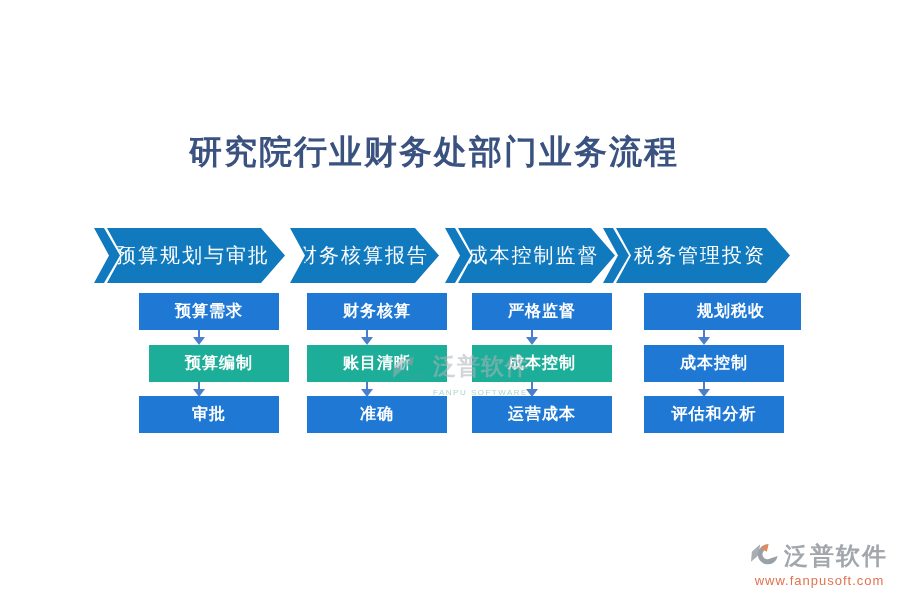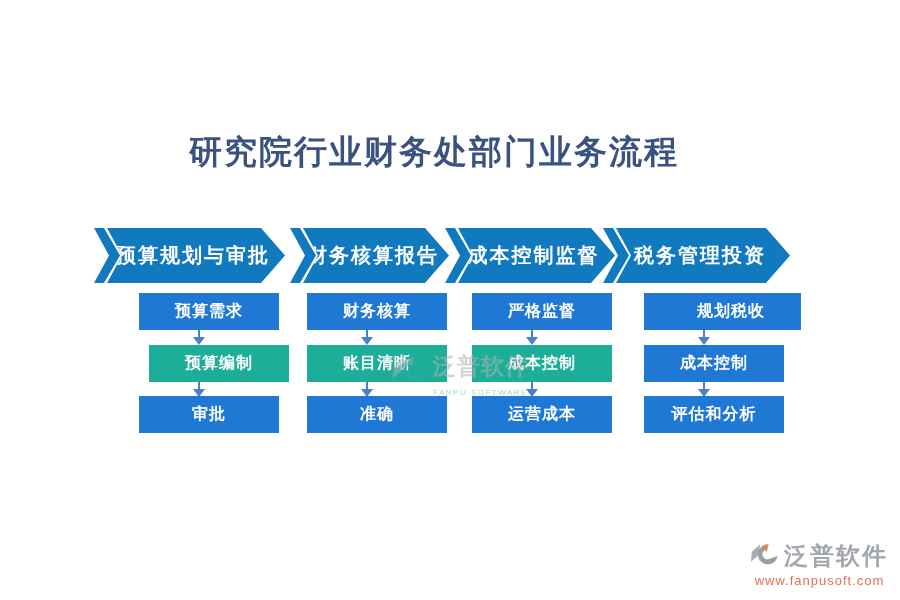--- a/index.html
+++ b/index.html
@@ -17,21 +17,21 @@
     white-space:nowrap;
   }
   
   .banner-body{
     position:absolute;top:228px;height:55px;
     background:var(--banner-blue,#117ABE);
     clip-path:polygon(0 0, calc(100% - 24px) 0, 100% 50%, calc(100% - 24px) 100%, 0 100%, 15px 50%);
     display:flex;align-items:center;justify-content:center;
   }
   .banner-label{
-    color:#ffffff;font-size:20px;font-weight:bold;letter-spacing:2px;
+    color:#ffffff;font-size:20px;font-weight:normal;letter-spacing:2px;
     padding-left:10px;padding-right:16px;white-space:nowrap;
   }
   .banner-sliver{
     position:absolute;top:228px;height:55px;width:26px;
     background:var(--banner-blue,#117ABE);
     clip-path:polygon(0 0, 10px 0, 26px 50%, 10px 100%, 0 100%, 15px 50%);
   }
   
   .step-box{
     position:absolute;width:140px;height:37px;
@@ -90,21 +90,21 @@
       <span>预算编制</span>
     </div>
     <div class="down-arrow" style="left: 193px; top: 382px;">
       <div class="stem"></div>
       <div class="head"></div>
     </div>
     <div class="step-box blue" style="left: 139px; top: 396px;">
       <span>审批</span>
     </div>
     <div class="banner-sliver" style="left: 290px;"></div>
-    <div class="banner-body" style="left: 303px; width: 146px;">
+    <div class="banner-body" style="left: 293px; width: 146px;">
       <span class="banner-label">财务核算报告</span>
     </div>
     <div class="step-box blue" style="left: 307px; top: 293px;">
       <span>财务核算</span>
     </div>
     <div class="down-arrow" style="left: 361px; top: 330px;">
       <div class="stem"></div>
       <div class="head"></div>
     </div>
     <div class="step-box teal" style="left: 307px; top: 345px;">

